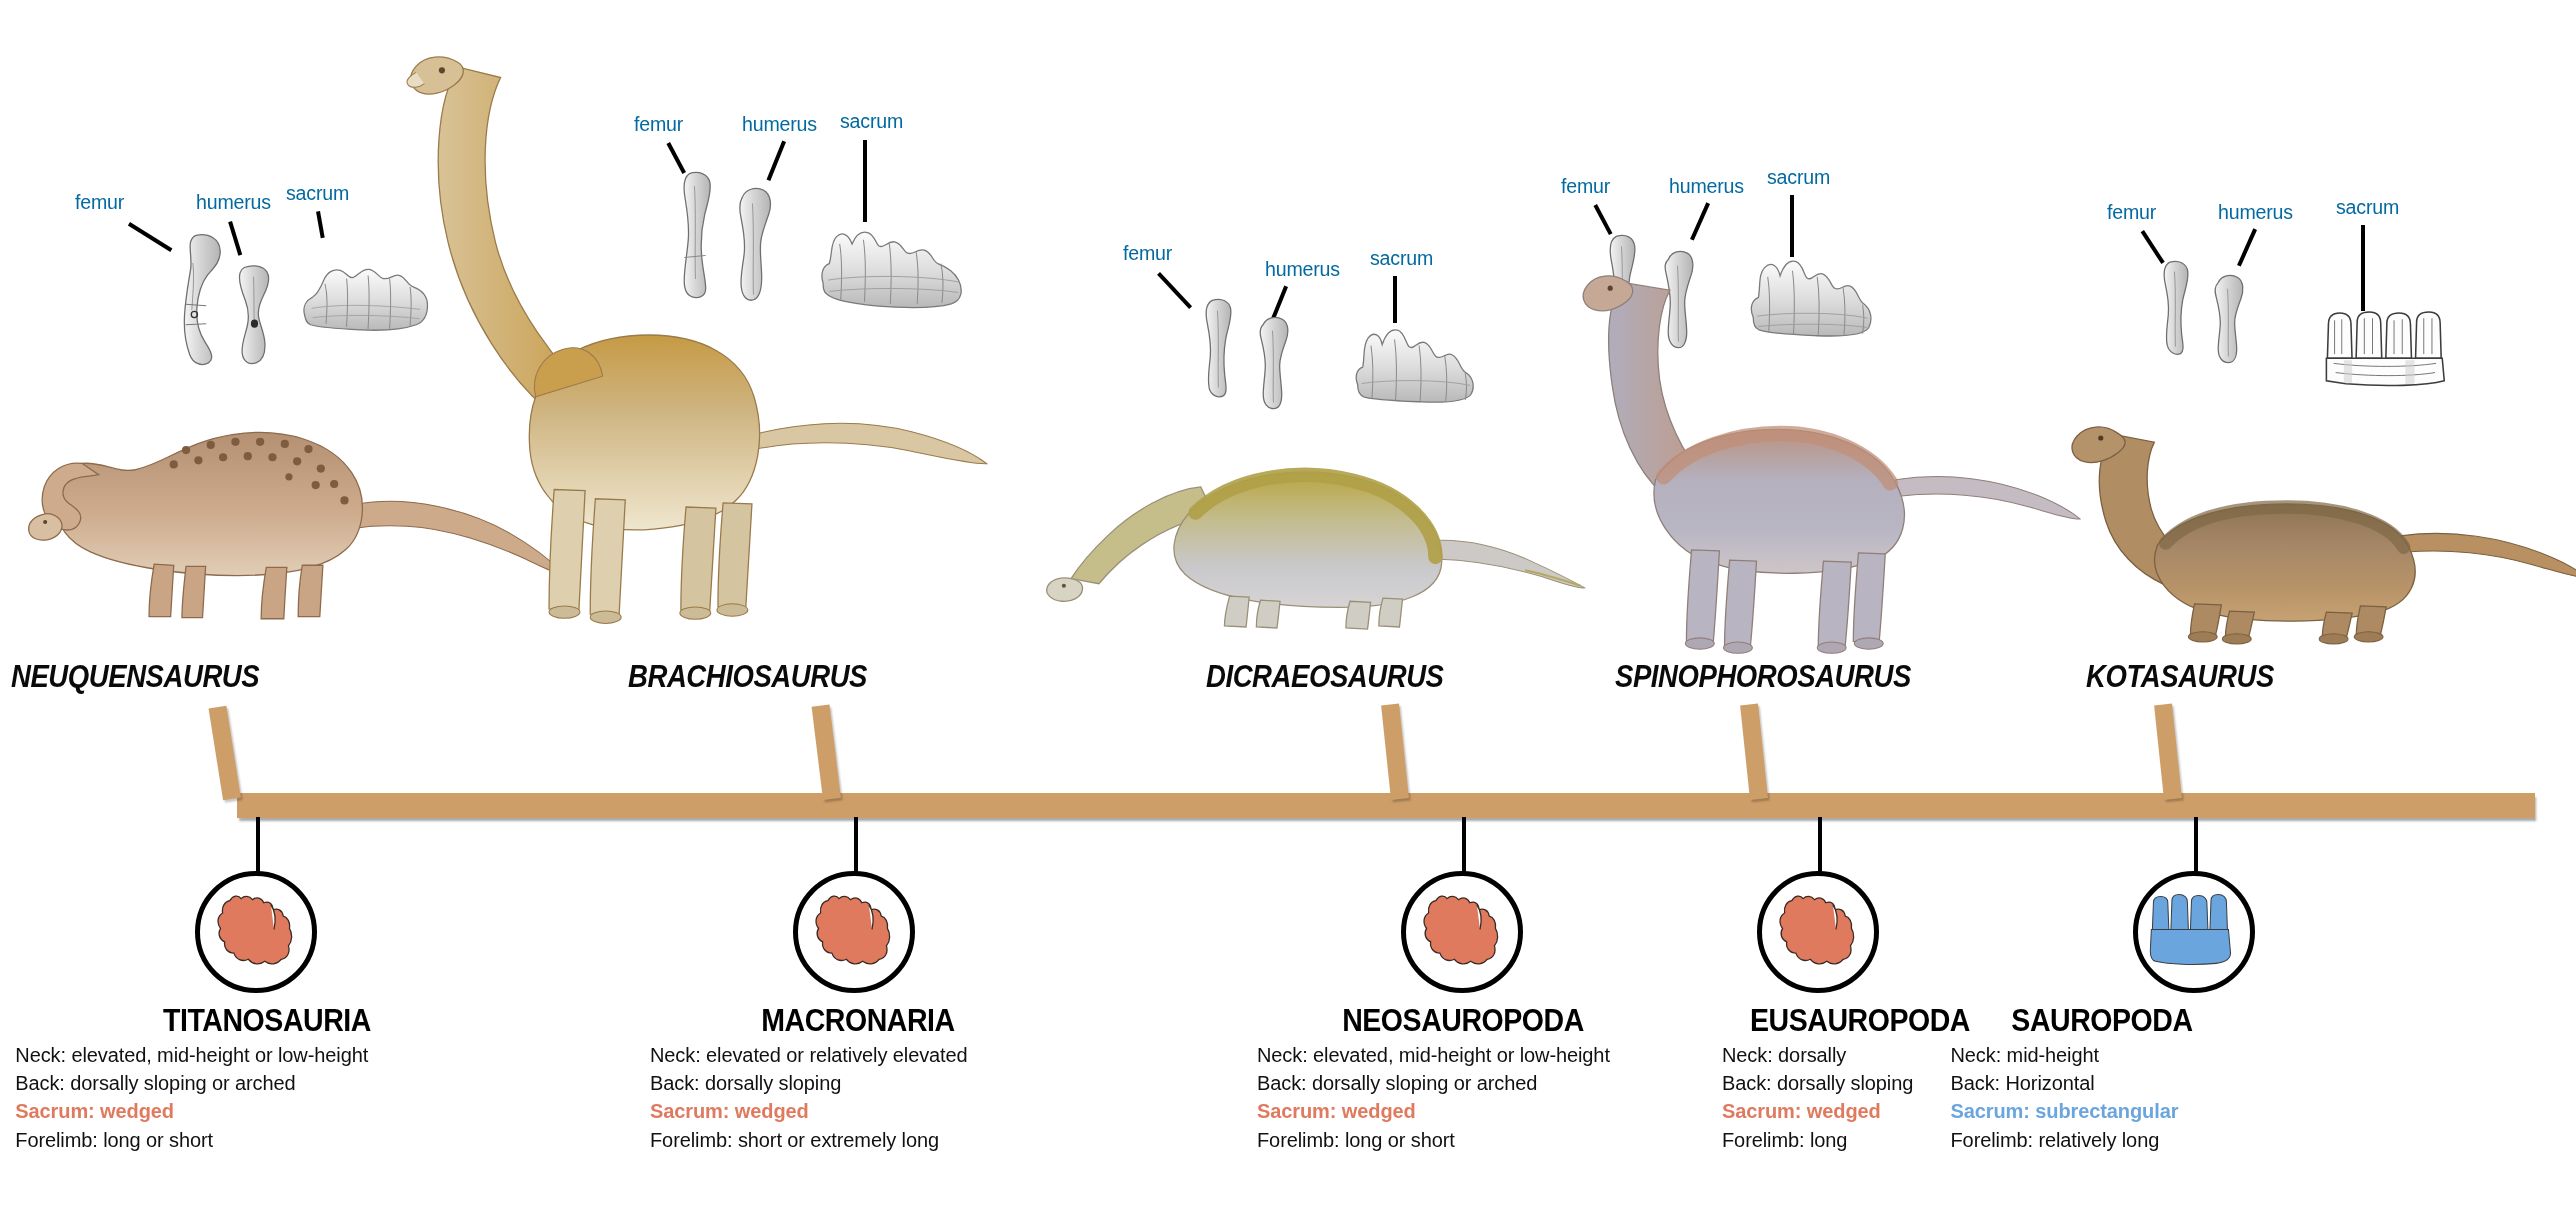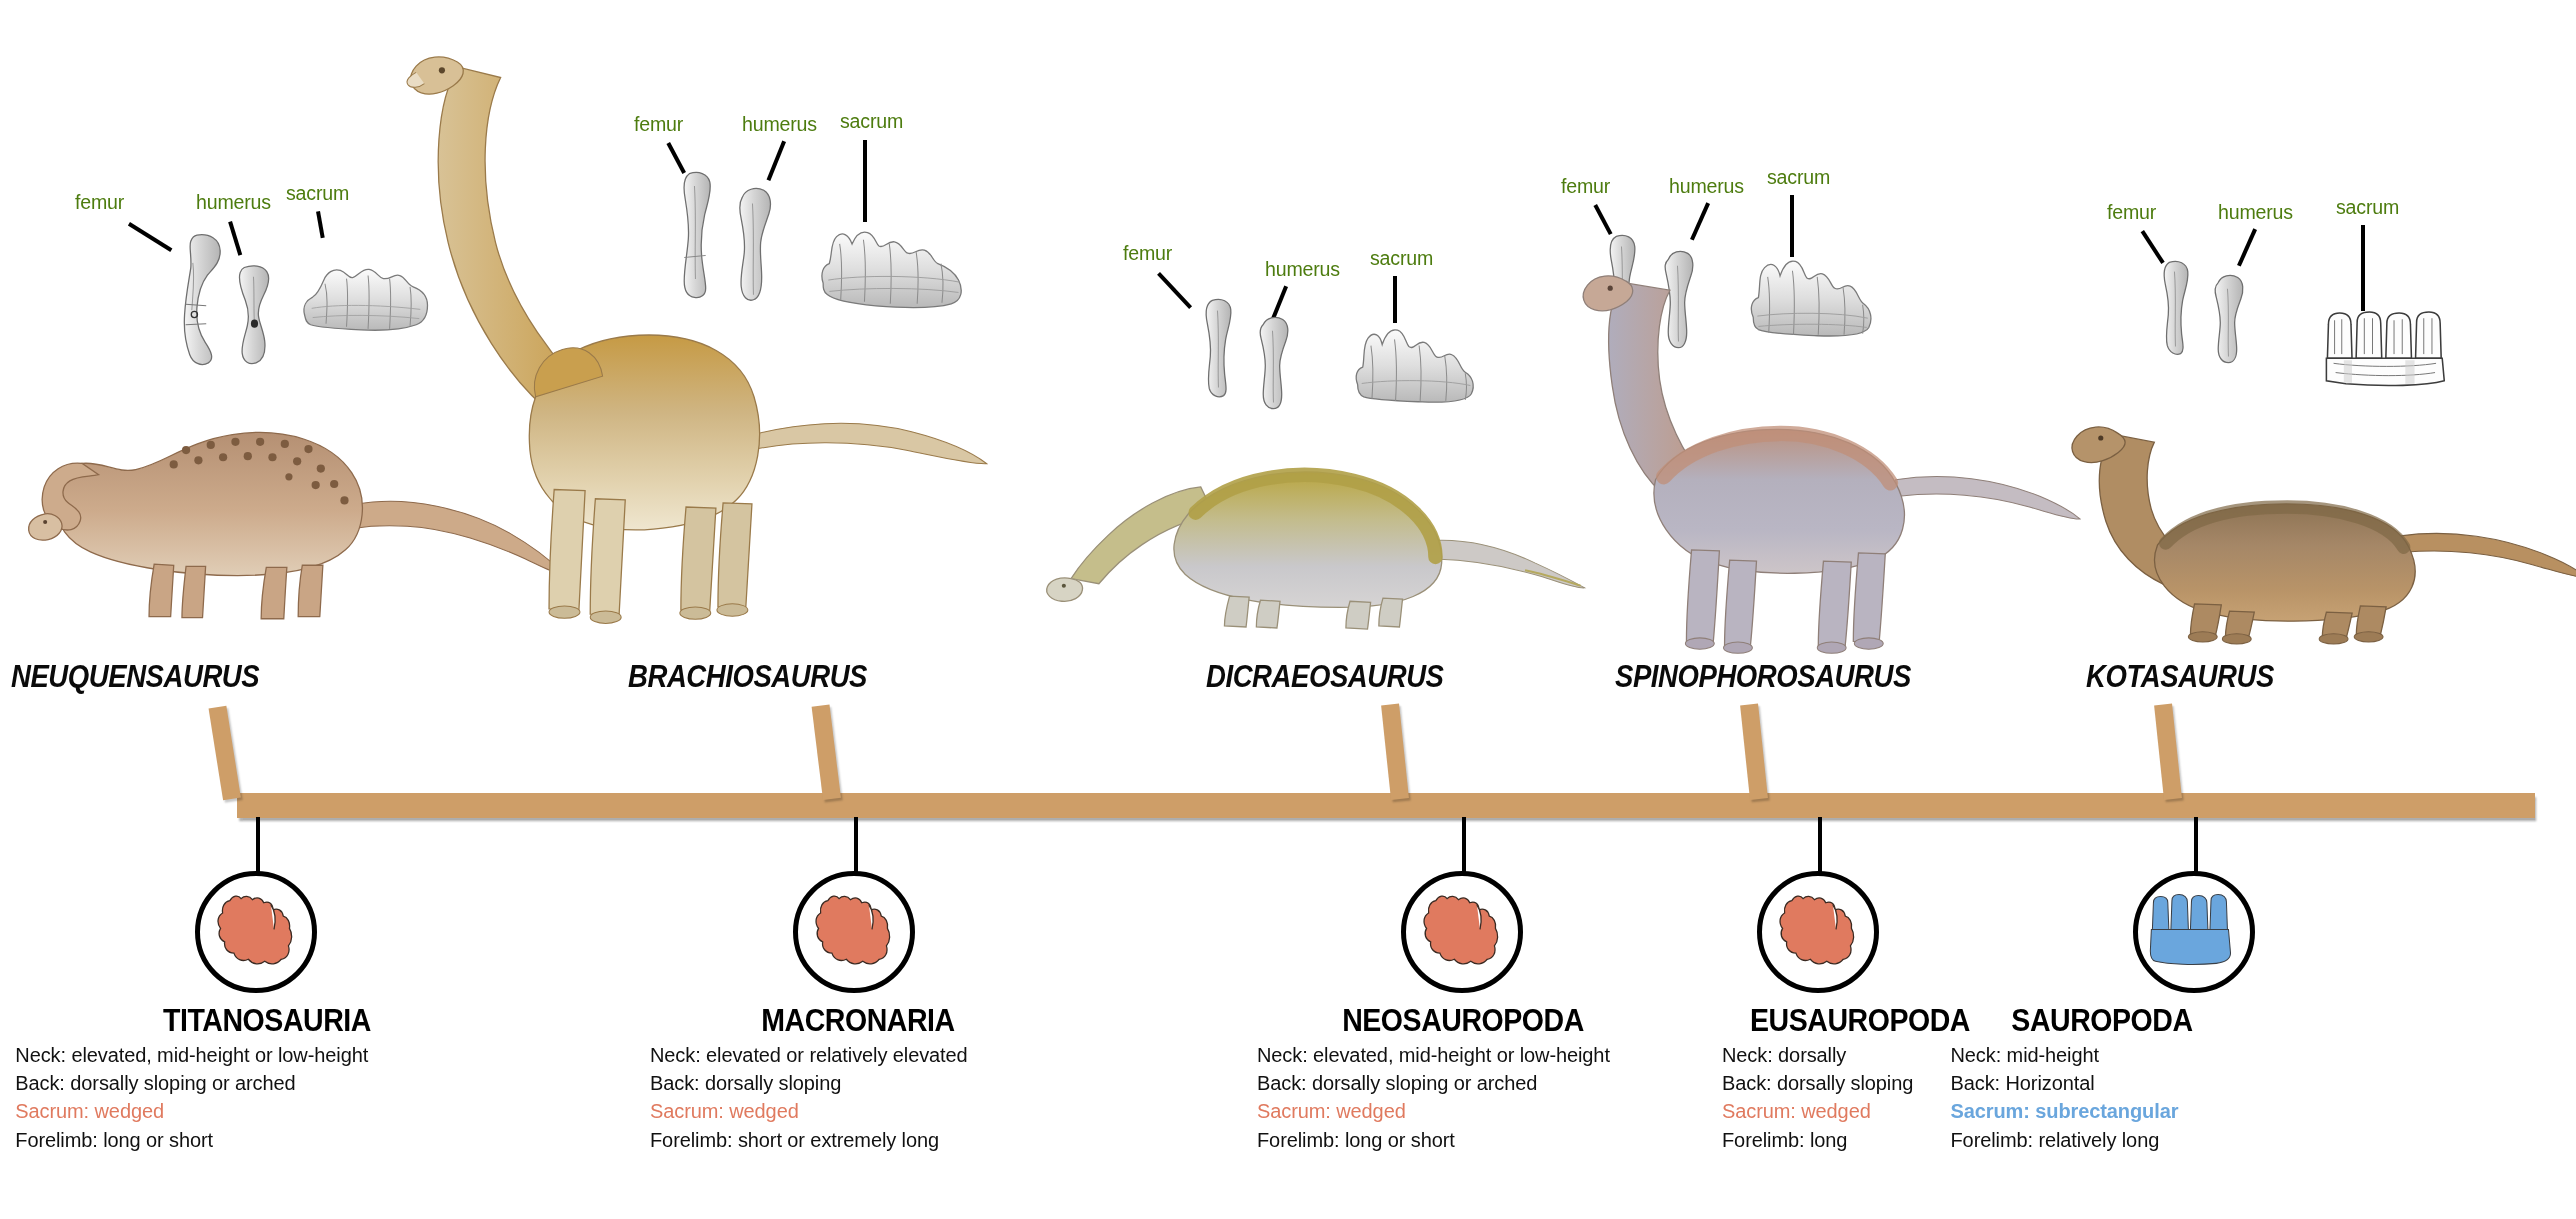--- a/index.html
+++ b/index.html
@@ -25,21 +25,21 @@
     color:#0a0a0a;
     white-space:nowrap;
     transform:scaleX(.86);
     transform-origin:left center;
   }
 
   
   .bone-label{
     position:absolute;
     font-size:19.6px;
-    color:#4d7c0f;
+    color:#0369a1;
     white-space:nowrap;
     letter-spacing:-0.2px;
   }
   .leader{ position:absolute; background:#000; transform-origin:top left; }
 
   
   #clado-trunk{
     position:absolute;
     background:#ce9e68;
     box-shadow:1.5px 3.6px 2.1px rgba(0,0,0,.32);
@@ -65,21 +65,21 @@
     font-size:31px; font-weight:700; color:#000;
     text-align:center; letter-spacing:-0.5px; white-space:nowrap;
     transform:scaleX(.92); transform-origin:center center;
     line-height:1.05;
   }
   .clade-lines{ margin-top:3.1px; }
   .clade-line{
     font-size:20px; color:#111; white-space:nowrap;
     line-height:1.42; letter-spacing:-0.1px;
   }
-  .clade-line.sacrum-red{ color:#e07a5f; font-weight:400; }
+  .clade-line.sacrum-red{ color:#e07a5f; font-weight:700; }
   .clade-line.sacrum-blue{ color:#6aa6dd; font-weight:700; }
 
   
   .dino{ position:absolute; }
   .dino svg{ display:block; overflow:visible; }
 
   
   .bone{ position:absolute; }
   .bone svg{ display:block; }
 </style>

